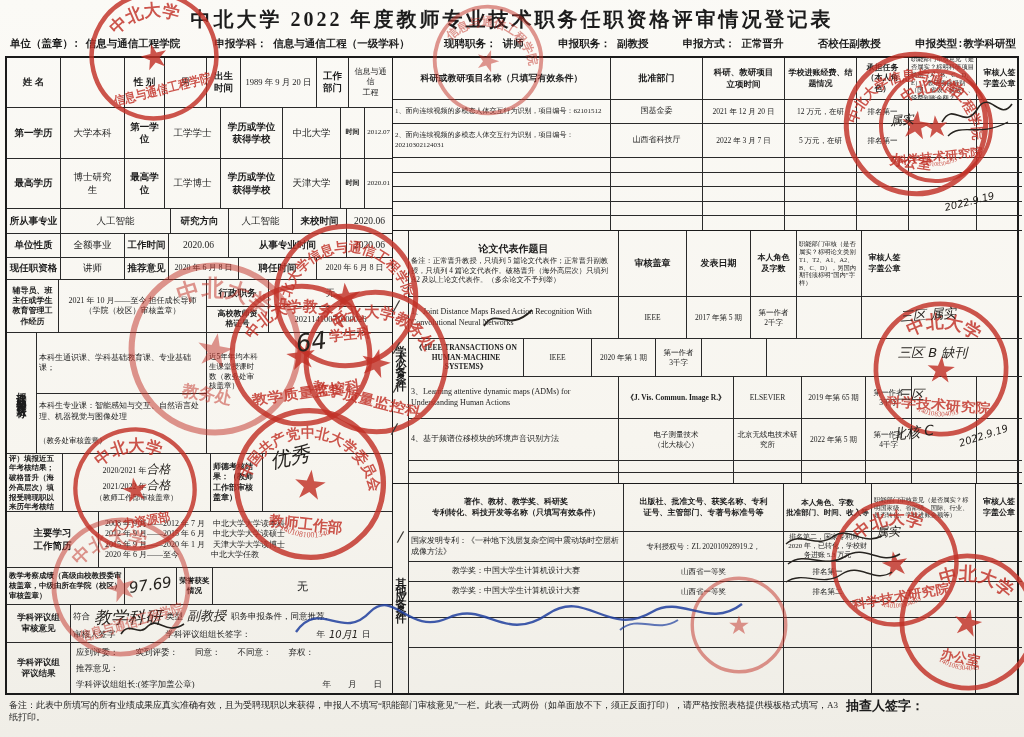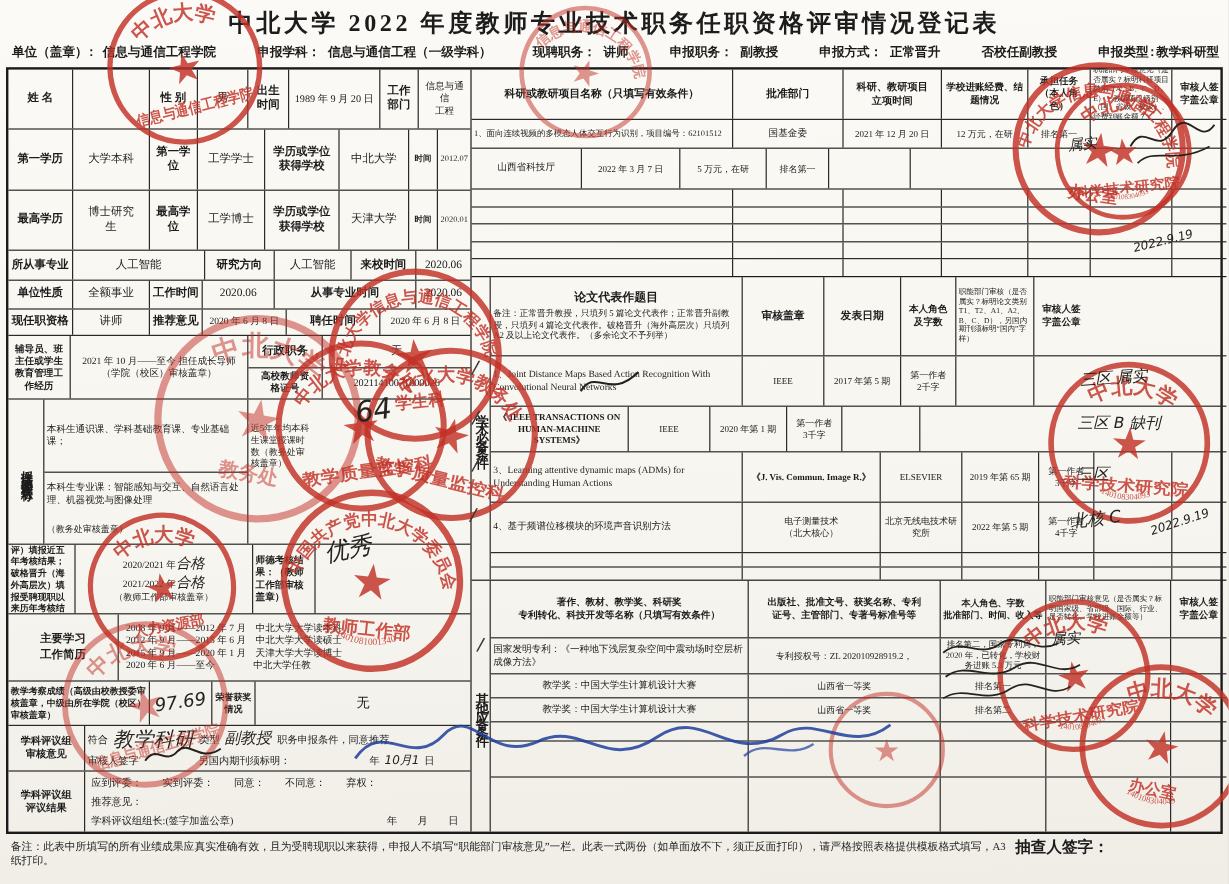--- a/index.html
+++ b/index.html
@@ -221,21 +221,21 @@
           <div class="line2flex">
             <span>符合</span>
             <span class="hwi" style="font-size:17px;min-width:52px">教学科研</span>
             <span>类型</span>
             <span class="hwi" style="font-size:13px;min-width:40px">副教授</span>
             <span>职务申报条件，同意推荐。</span>
           </div>
           <div class="line2flex">
             <span>审核人签字</span>
             <span style="display:inline-block;width:42px"></span>
-            <span>另国内期刊须标明：</span>
+            <span>学科评议组组长签字：</span>
             <span style="display:inline-block;width:58px"></span>
             <span>年</span>
             <span class="hwi" style="font-size:10px">10月1</span>
             <span>日</span>
           </div>
         </div>
       </div>
 
       <div class="row" style="height:50px">
         <div class="cell lab pre f85" style="width:64px">学科评议组
@@ -271,20 +271,22 @@
         <div class="trow" style="height:24px">
           <div class="cell cA0 tl f7">1、面向连续视频的多模态人体交互行为识别，项目编号：62101512</div>
           <div class="cell cA1 f8">国基金委</div>
           <div class="cell cA2 f75">2021 年 12 月 20 日</div>
           <div class="cell cA3 f75">12 万元，在研</div>
           <div class="cell cA4 f75">排名第一</div>
           <div class="cell cA5"></div>
           <div class="cell cA6"></div>
         </div>
         <div class="trow" style="height:34px">
+          <div class="cell cA0 tl f7 pre">2、面向连续视频的多模态人体交互行为识别，项目编号：
+20210302124031</div>
           <div class="cell cA1 f8">山西省科技厅</div>
           <div class="cell cA2 f75">2022 年 3 月 7 日</div>
           <div class="cell cA3 f75">5 万元，在研</div>
           <div class="cell cA4 f75">排名第一</div>
           <div class="cell cA5"></div>
           <div class="cell cA6"></div>
         </div>
         <div class="trow" style="flex:1">
             <div class="cell cA0"></div>
             <div class="cell cA1"></div>

